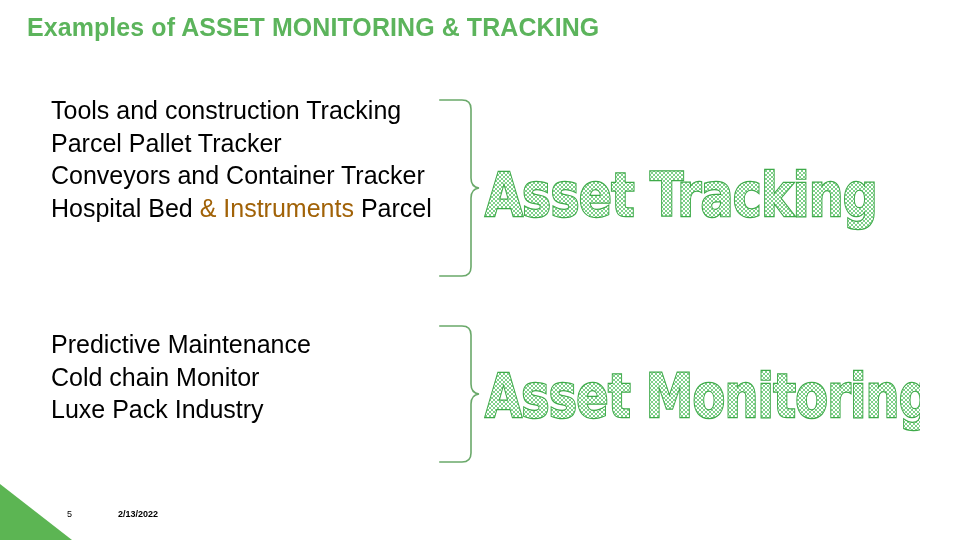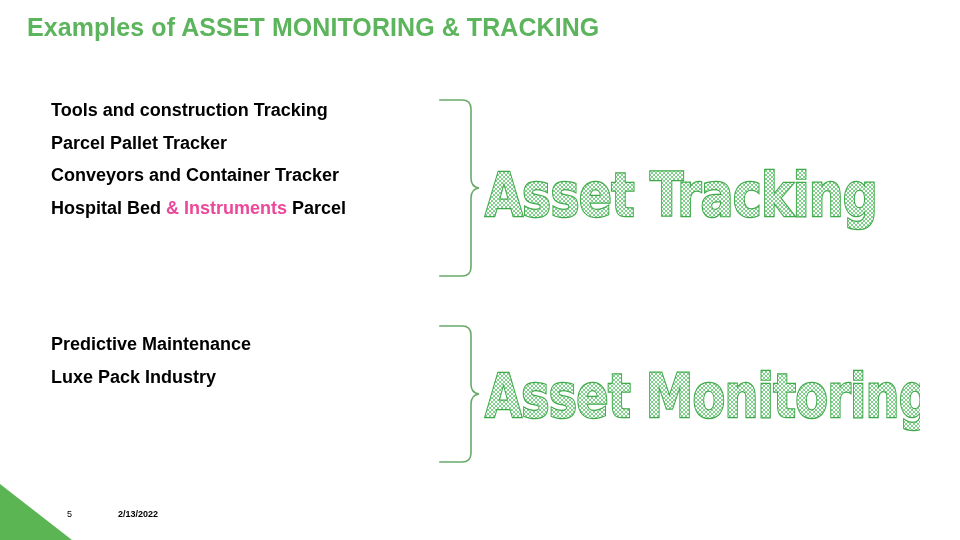--- a/index.html
+++ b/index.html
@@ -31,30 +31,29 @@
     line-height: 34px;
     color: #5cb45c;
     white-space: nowrap;
     transform: scaleX(0.96);
     transform-origin: left center;
   }
 
   
   .text-block {
     position: absolute;
-    font-size: 18px;
+    font-size: 25px;
     line-height: 32.6px;
     color: #000000;
     white-space: nowrap;
-    font-weight: bold;
   }
   #block-tracking { left: 51px; top: 94px; }
   #block-monitoring { left: 51px; top: 328px; }
   .text-line { display: block; }
-  .accent-text { color: #ec4899; }
+  .accent-text { color: #a16207; }
 
   
   .brace {
     position: absolute;
     pointer-events: none;
   }
   .brace svg { display: block; overflow: visible; }
 
   
   .wordart {
@@ -121,20 +120,21 @@
 
   <div id="block-tracking" class="text-block">
     <span class="text-line">Tools and construction Tracking</span>
     <span class="text-line">Parcel Pallet Tracker</span>
     <span class="text-line">Conveyors and Container Tracker</span>
     <span class="text-line"><span>Hospital Bed </span><span class="accent-text">&amp; Instruments</span><span> Parcel</span></span>
   </div>
 
   <div id="block-monitoring" class="text-block">
     <span class="text-line">Predictive Maintenance</span>
+    <span class="text-line">Cold chain Monitor</span>
     <span class="text-line">Luxe Pack Industry</span>
   </div>
 
   <div class="brace" style="left:438px; top:98px;">
     <svg width="42" height="180" viewBox="0 0 42 180">
       <path d="M2 2 L24 2 Q33 2 33 11 L33 80 Q33 89 41 90 Q33 91 33 100 L33 169 Q33 178 24 178 L2 178" fill="none" stroke="#6aa96a" stroke-width="1.6" stroke-linecap="square" stroke-linejoin="miter"></path>
     </svg>
   </div>
 
   <div class="brace" style="left:438px; top:324px;">

